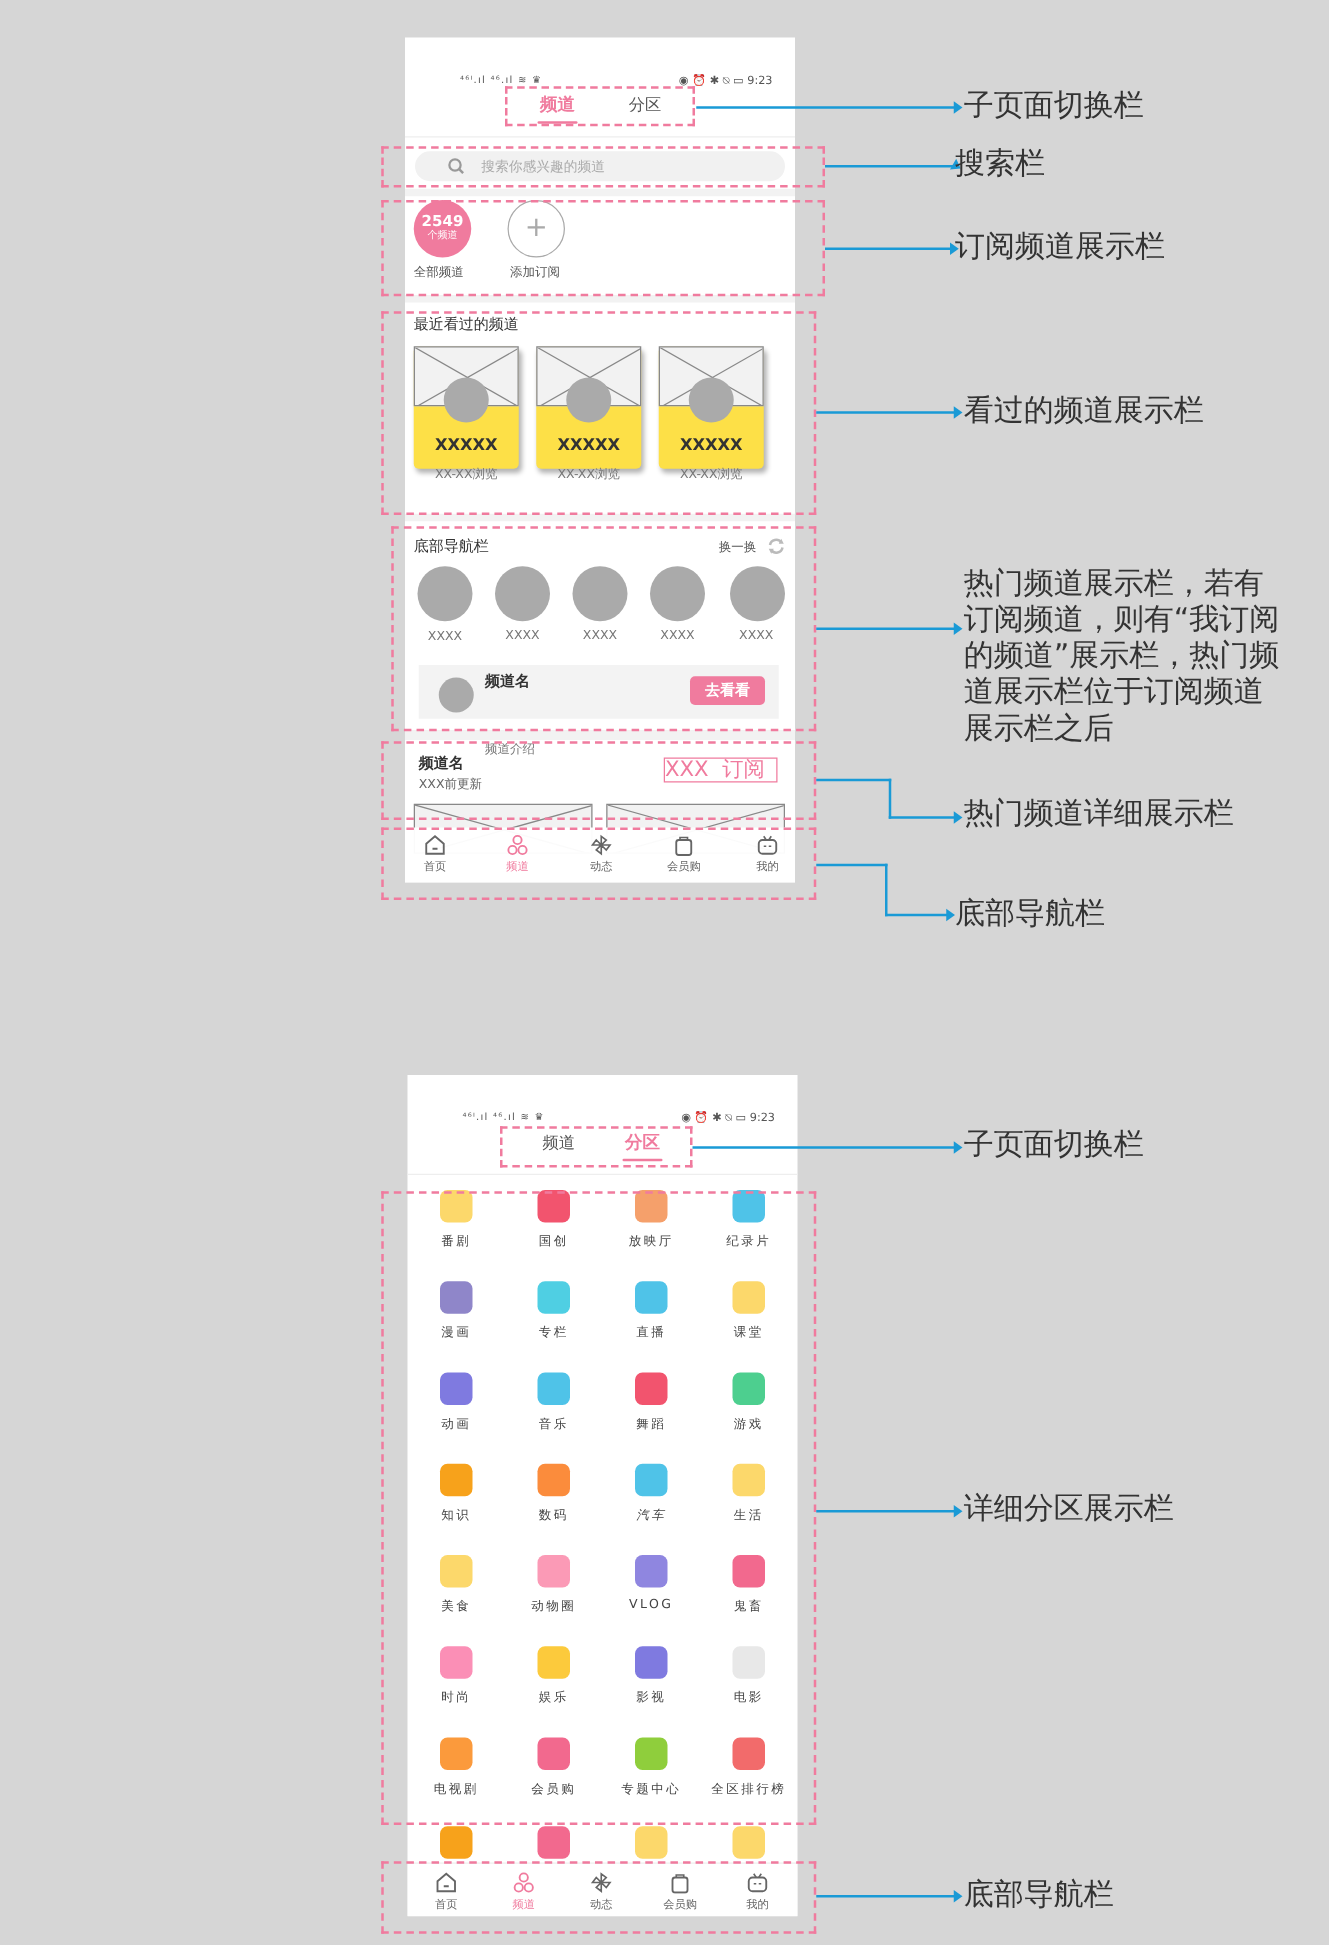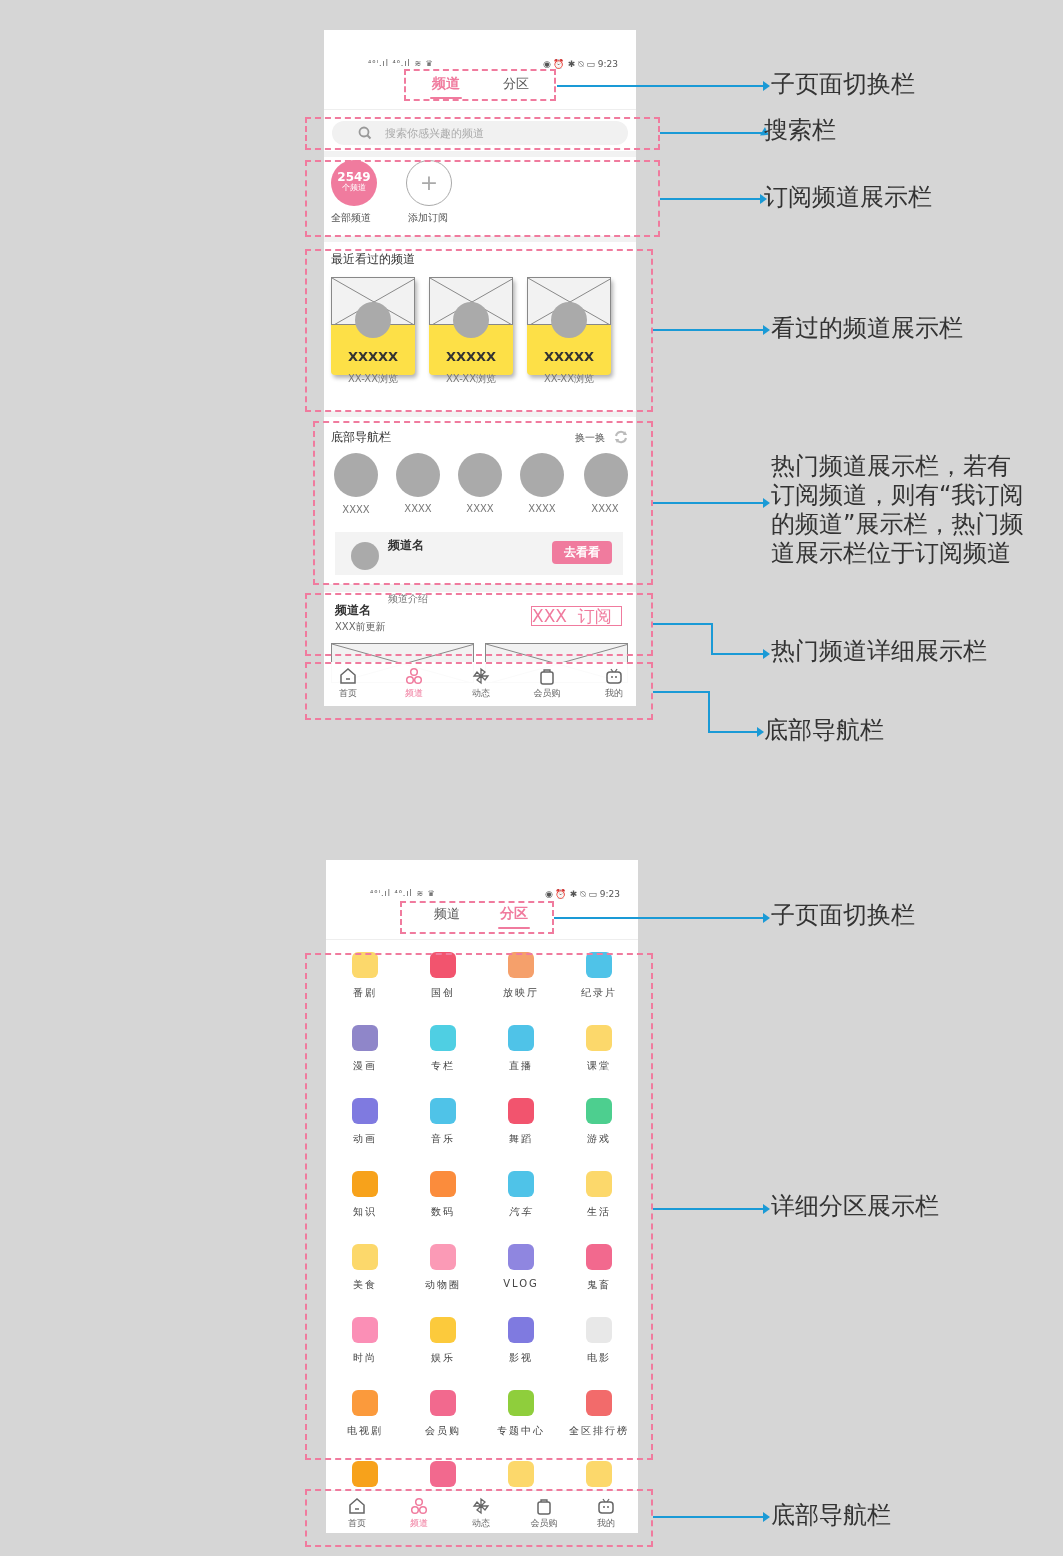--- a/index.html
+++ b/index.html
@@ -204,20 +204,21 @@
 <div class="arrow" style="left:763px;top:325px;"></div>
 <span class="note" style="left:771px;top:314px;">看过的频道展示栏</span>
 
 <div class="line" style="left:653px;top:502px;width:111px;"></div>
 <div class="arrow" style="left:763px;top:498px;"></div>
 <div class="note" style="left:771px;top:452px;">
   <div>热门频道展示栏，若有</div>
   <div>订阅频道，则有“我订阅</div>
   <div>的频道”展示栏，热门频</div>
   <div>道展示栏位于订阅频道</div>
+  <div>展示栏之后</div>
 </div>
 
 <div class="line" style="left:653px;top:623px;width:60px;"></div>
 <div class="vline" style="left:711px;top:623px;height:32px;"></div>
 <div class="line" style="left:711px;top:653px;width:53px;"></div>
 <div class="arrow" style="left:763px;top:649px;"></div>
 <span class="note" style="left:771px;top:638px;font-family:Liberation Mono, monospace;">热门频道详细展示栏</span>
 
 <div class="line" style="left:653px;top:691px;width:57px;"></div>
 <div class="vline" style="left:708px;top:691px;height:42px;"></div>

